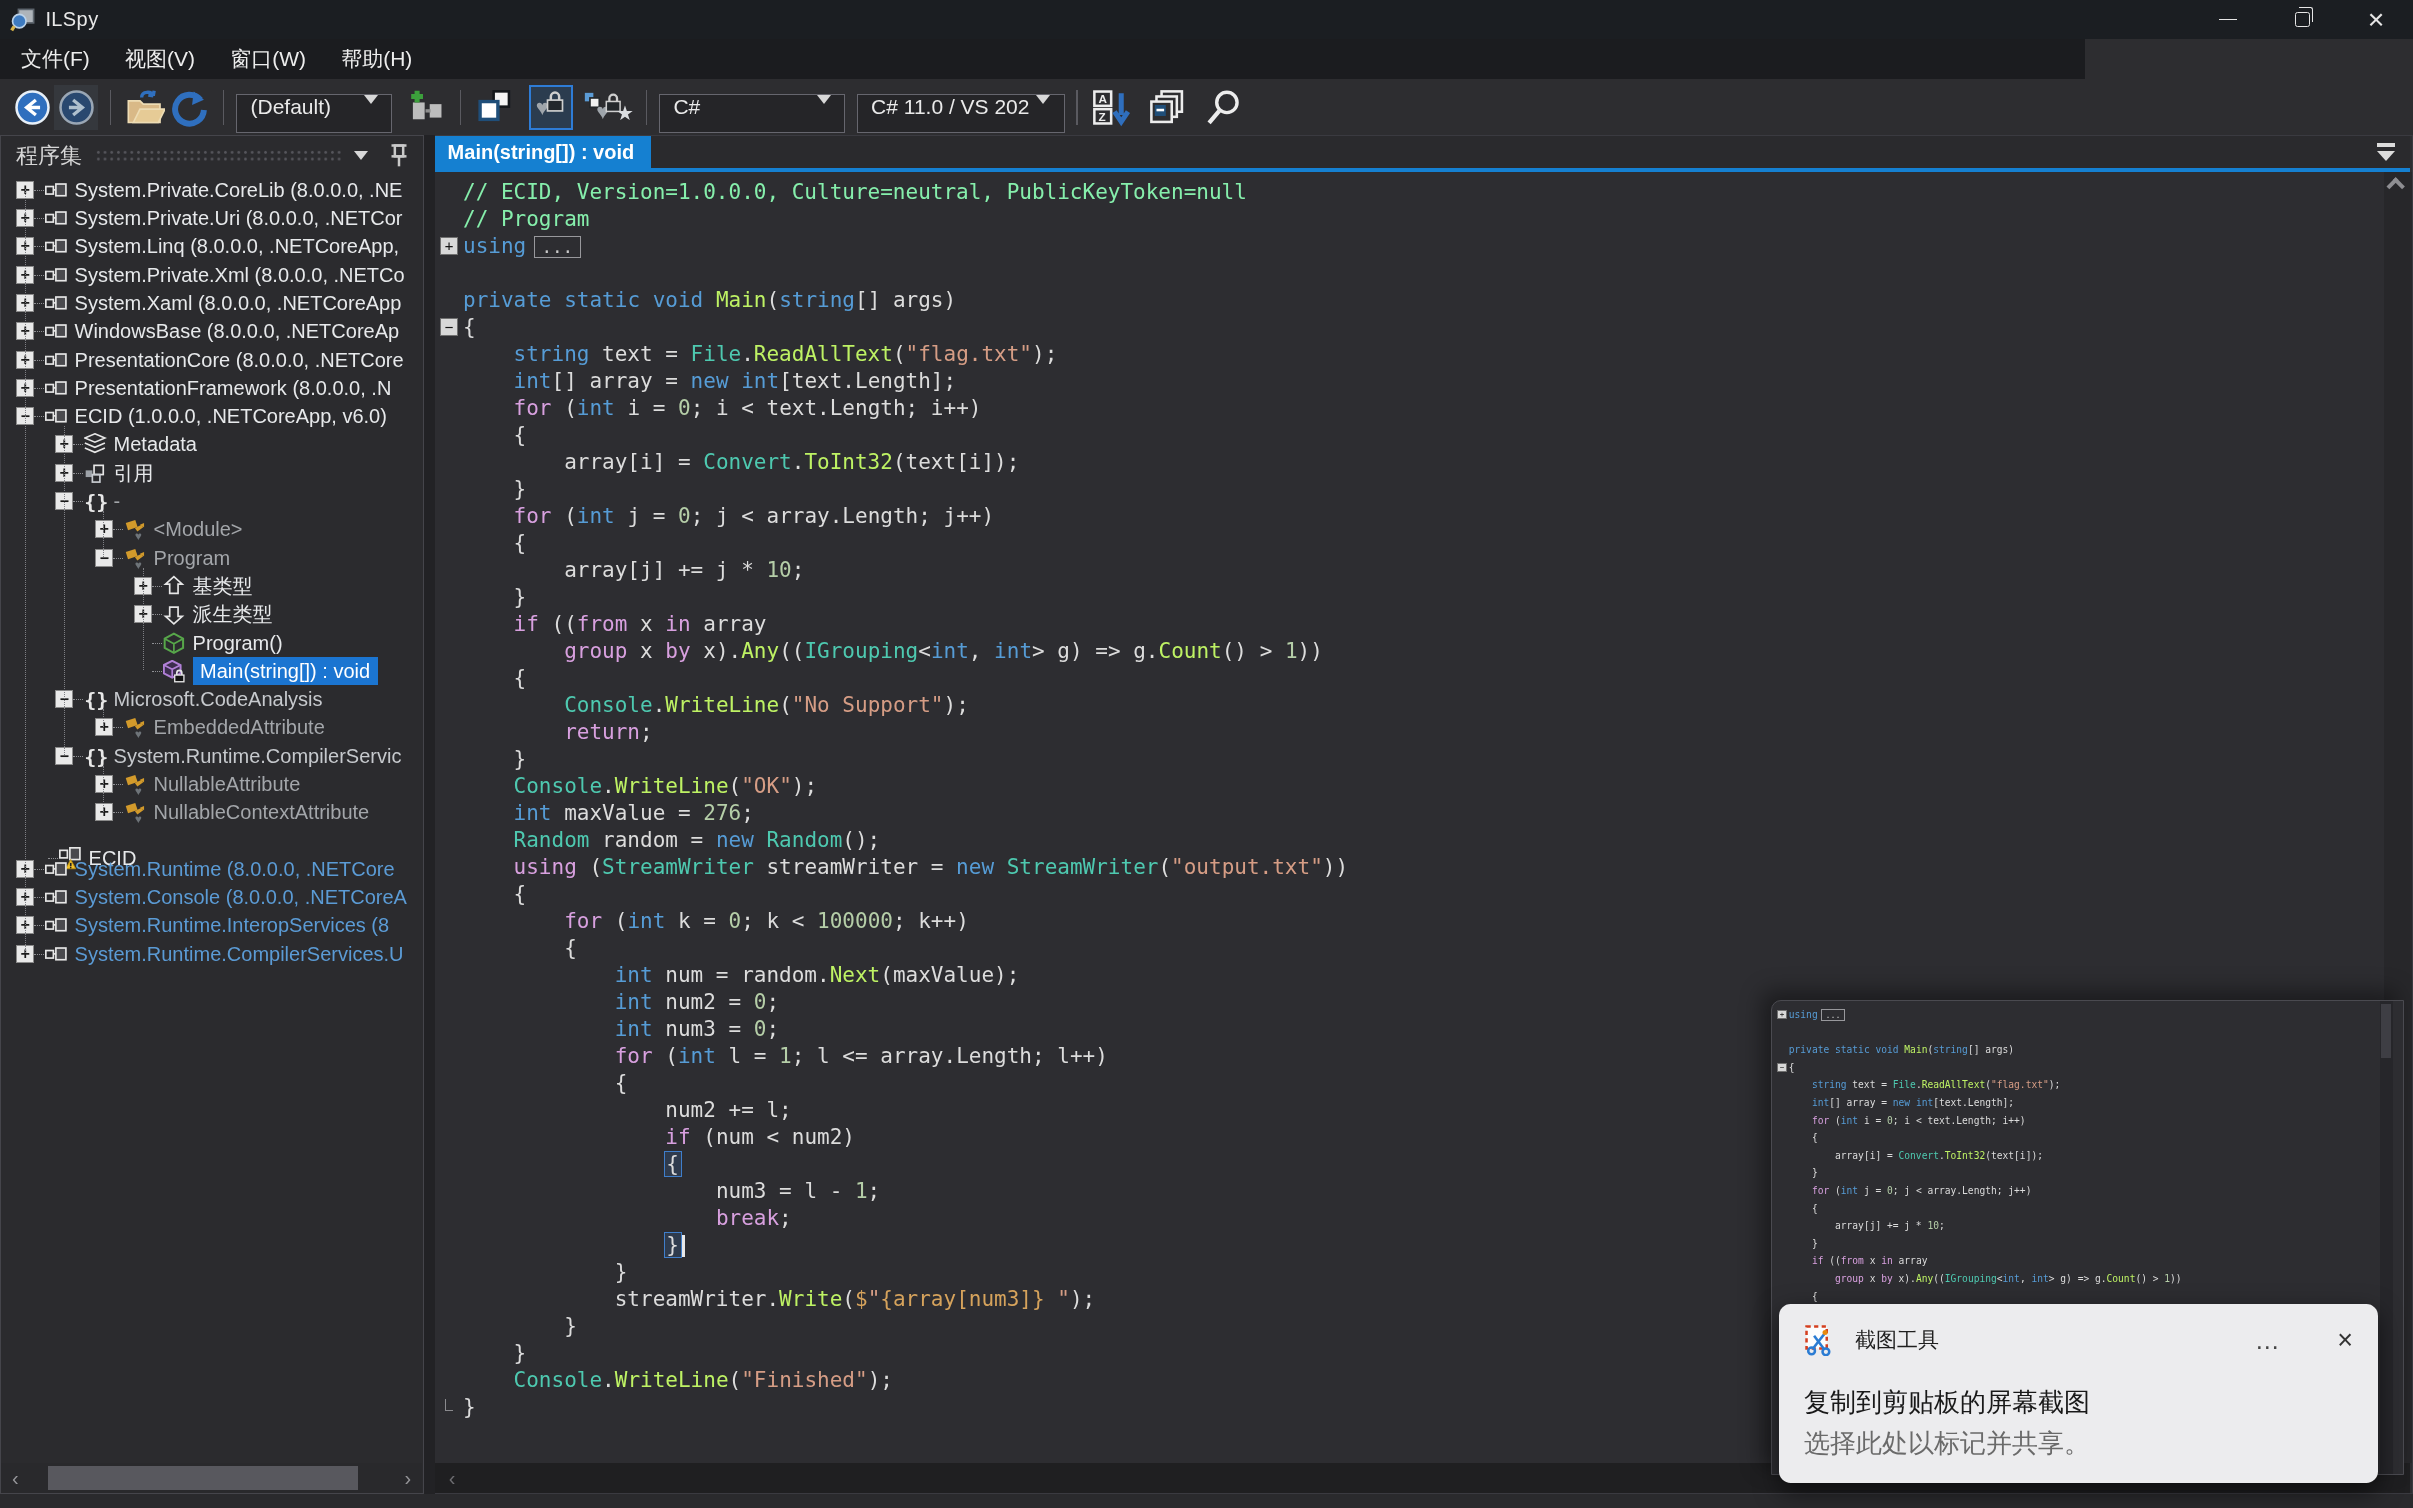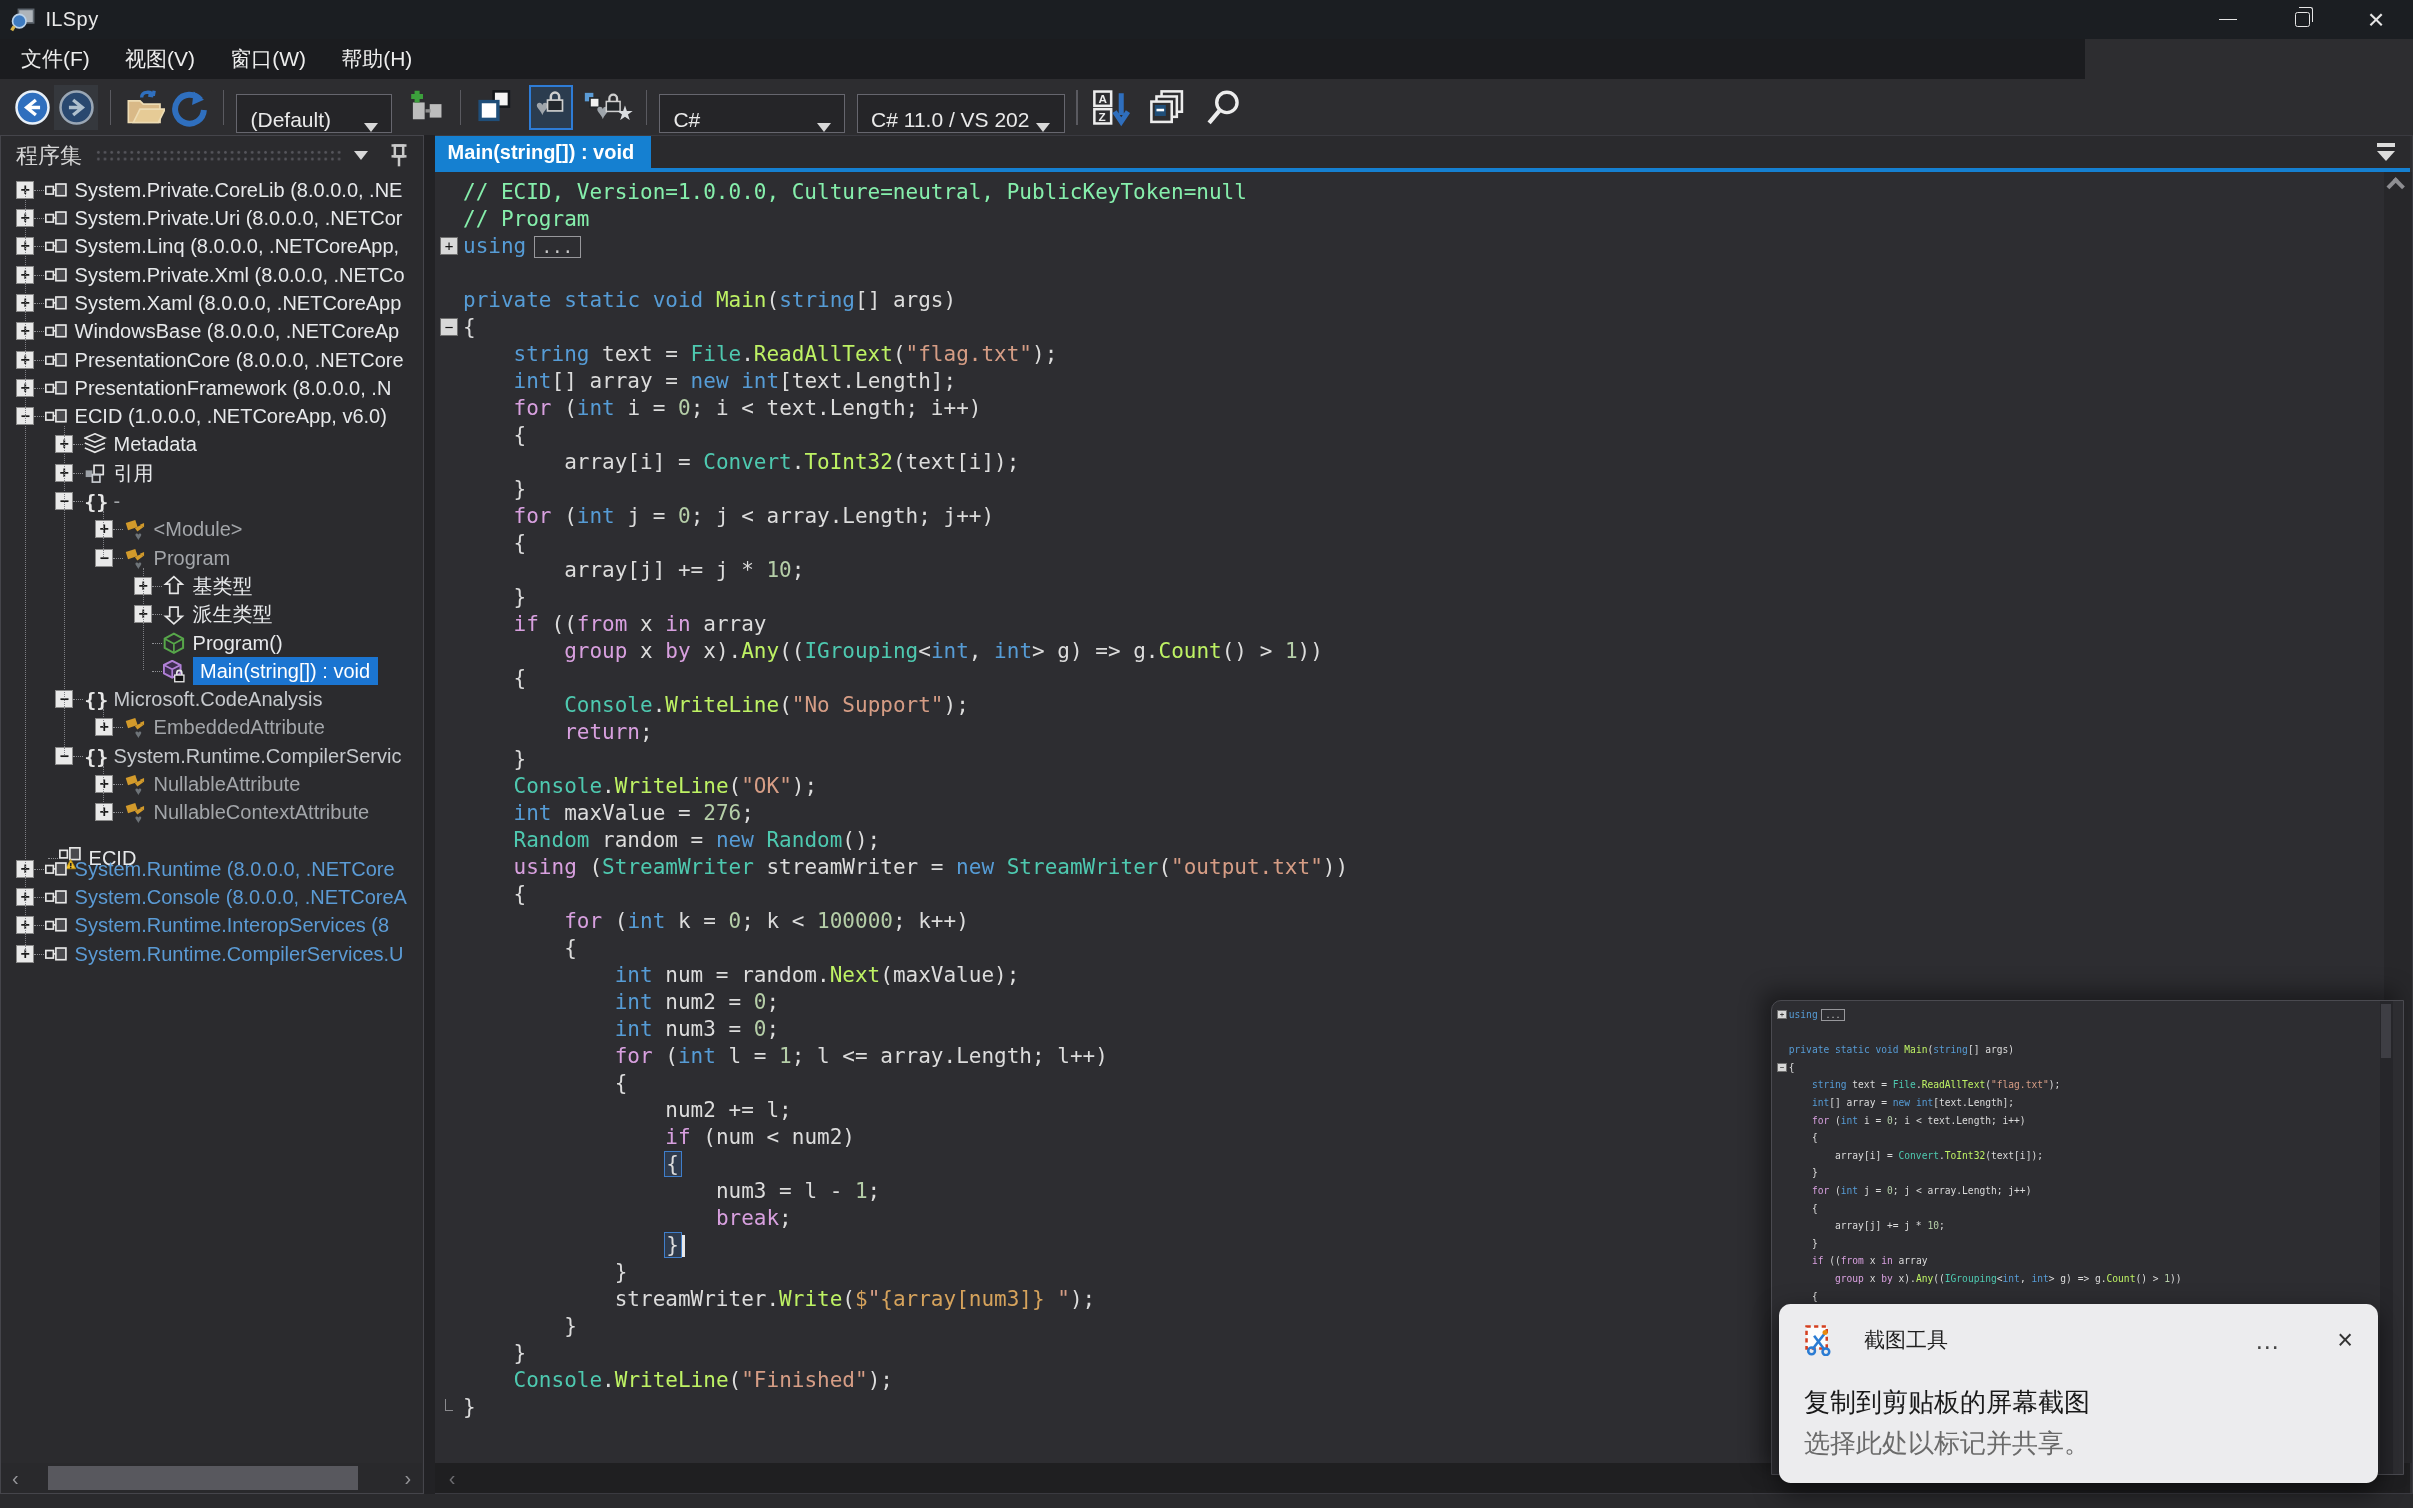--- a/index.html
+++ b/index.html
@@ -28,21 +28,21 @@
 
   
   #toolbar { left:0; top:80px; width:2413px; height:55px; background:#2D2D30;
     display:flex; align-items:center; padding-left:10px; }
   .tb-gap { width:11.7px; }
   .tb-sep { width:1.7px; height:35px; background:#5A5A60; margin:0 11.7px; }
   .tb-btn { height:45px; min-width:44px; display:flex; align-items:center; justify-content:center; }
   .tb-btn.boxed { background:#35383D; }
   .tb-btn.toggled { border:2.5px solid #2E7CD6; background:#2B3C4F; }
   .combo { height:39px; background:#252528; border:1.7px solid #66666E; color:#EAEAEA;
-    font-size:21px; display:flex; align-items:flex-end; padding:0 13.4px;margin-top:11px; }
+    font-size:21px; display:flex; align-items:flex-start; padding:0 13.4px;margin-top:11px; }
   .combo .caret-down { margin-left:auto; }
   .caret-down { width:0; height:0; border-left:7.5px solid transparent; border-right:7.5px solid transparent;
     border-top:9.2px solid #D8D8D8; }
   .glyph-heart { color:#9FA5AB; font-size:22px; line-height:1; }
   .glyph-star  { color:#DADDE0; font-size:20px; line-height:1; }
 
   
   #tree-panel { left:0; top:135px; width:424px; height:1359px; background:#2B2B2E;
     border:1.7px solid #45454B; }
   #splitter { left:424px; top:135px; width:11px; height:1373px; background:#222225; }
@@ -114,21 +114,21 @@
   .mini .bx { font-size:8.4px; padding:0 3.4px; margin-left:3.4px; line-height:10px; }
   #preview-sb { position:absolute; right:10px; top:0; width:13.4px; height:475px; background:#26262A; }
   #preview-thumb { position:absolute; left:1.7px; top:3.4px; width:10px; height:54px; background:#3E3E44; }
   .bx { display:inline-block; border:0.8px solid #98989C; color:#CACACA; font-size:17.6px;
     line-height:20px; padding:0 6.7px; margin-left:7.5px; font-family:"DejaVu Sans Mono", monospace; }
 
   
   #toast { left:1779px; top:1304px; width:599px; height:179px; background:#ECECEE;
     border-radius:11.7px; box-shadow:0 8.4px 25px rgba(0,0,0,.55); color:#1E1E1E; }
   #toast-header { display:flex; align-items:center; padding:20px 25px 0 25px; }
-  #toast-title { font-size:21px; color:#1F1F1F; margin-left:28px; }
+  #toast-title { font-size:21px; color:#1F1F1F; margin-left:19px; }
   #toast-more { margin-left:auto; font-size:25px; color:#454545; letter-spacing:2.5px; margin-right:55px; }
   #toast-close { font-size:27px; color:#333333; font-weight:300; }
   #toast-line1 { font-size:26px; color:#191919; margin:28.5px 25px 0 25px; }
   #toast-line2 { font-size:26px; color:#6A6A6A; margin:6.7px 25px 0 25px; }
 </style>
 </head>
 <body>
 
 <div id="app">
 

